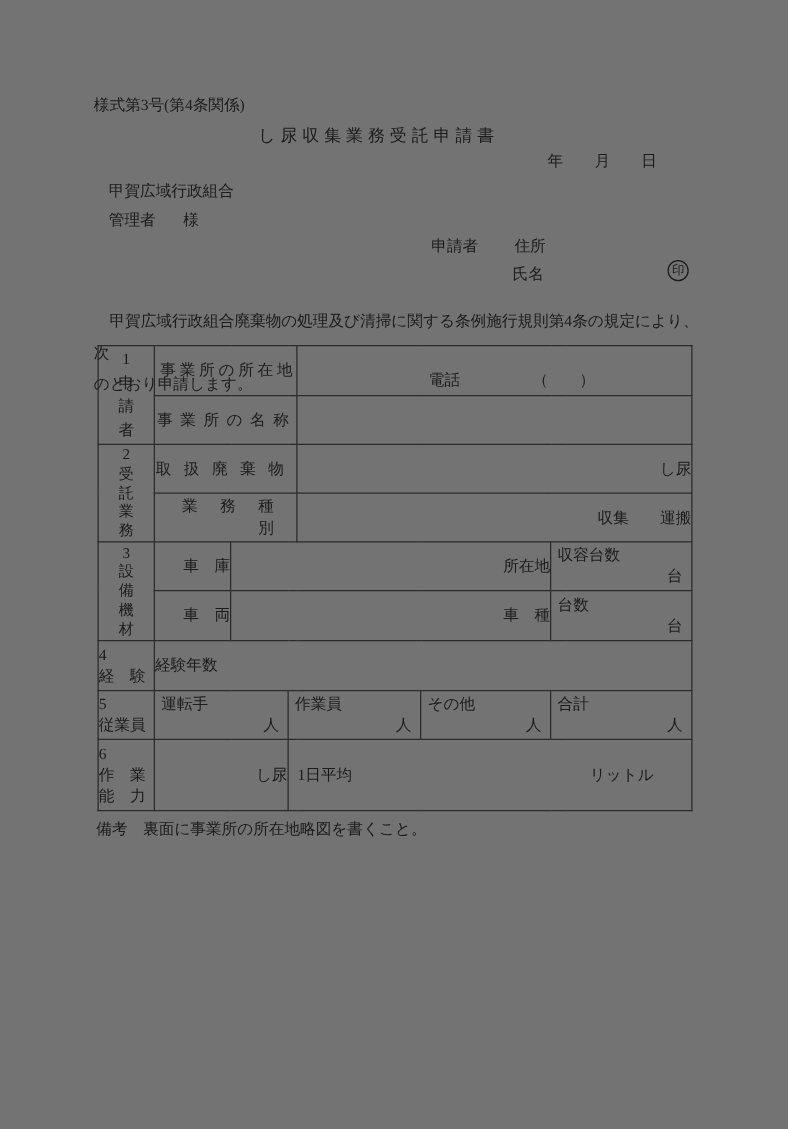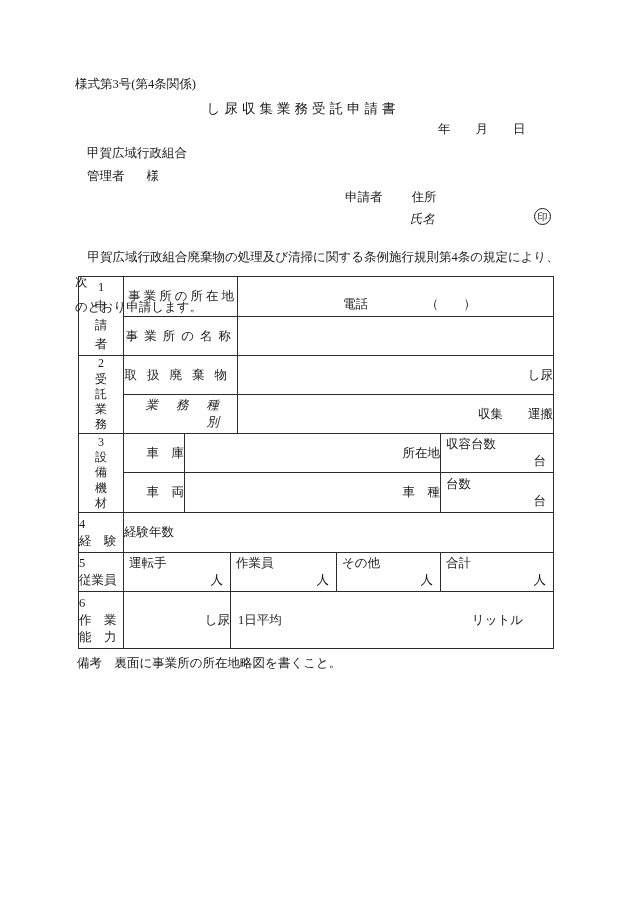--- a/index.html
+++ b/index.html
@@ -1,36 +1,36 @@
 <!DOCTYPE html>
 <html><head>
 <meta charset="utf-8">
 <style>
   * { margin:0; padding:0; box-sizing:border-box; }
   html,body { background:#e8e8e8; }
   .page {
     position:relative;
     width:630px; height:903px;
-    background:#ffffff;
+    background:#737373;
     color:#1b1b1b;
     font-family:"Liberation Serif","DejaVu Serif",serif;
     font-size:12.5px;
     margin:0 auto;
     overflow:hidden;
   }
   .abs { position:absolute; }
   .form-number { left:75px; top:76px; }
   .doc-title { left:-12px; top:100px; width:630px; text-align:center; font-size:13.5px; letter-spacing:4px; }
   .date-line { left:438px; top:121px; }
   .org-line { left:87px; top:145px; }
   .addressee-line { left:87px; top:168px; }
   .honorific { margin-left:22px; }
   .applicant-row { left:345px; top:189px; }
   .address-label { margin-left:29px; }
-  .name-row { left:410px; top:211px;font-style:italic; }
+  .name-row { left:410px; top:211px; }
   .seal {
     left:534px; top:208px; width:17px; height:17px;
     border:1px solid #1b1b1b; border-radius:50%;
     display:flex; align-items:center; justify-content:center;
     font-size:10px; line-height:1;
   }
   .body-par { left:75px; top:230px; width:490px; line-height:25px; white-space:pre-line;margin-top:15px; }
   .remarks { left:77px; top:655px; }
 
   
@@ -43,21 +43,21 @@
 
   .grp { text-align:center; white-space:pre-line; vertical-align:middle; }
   .grp-1 { line-height:19px; }
   .grp-s { font-size:12px; line-height:15.2px; }
   .grp-left { text-align:left; white-space:pre-line; line-height:17px; padding:2px 0 2px 5px; vertical-align:middle; }
 
   .lbl { padding-left:6px;text-align:right; }
   .ls3  { letter-spacing:3px; }
   .ls6  { letter-spacing:6px; }
   .ls10 { letter-spacing:10px; }
-  .ls18 { letter-spacing:18px;font-style:italic; }
+  .ls18 { letter-spacing:18px; }
   .val { padding-left:6px;text-align:right; }
 
   .phone-cell { position:relative; }
   .phone-line { position:absolute; left:105px; bottom:3px; white-space:nowrap; }
   .phone-paren { margin-left:58px; }
 
   .unit-cell > div {
     display:flex; flex-direction:column; justify-content:flex-start;
     height:100%; padding:2px 7px 2px 5px;font-family:Liberation Mono, monospace;
   }

